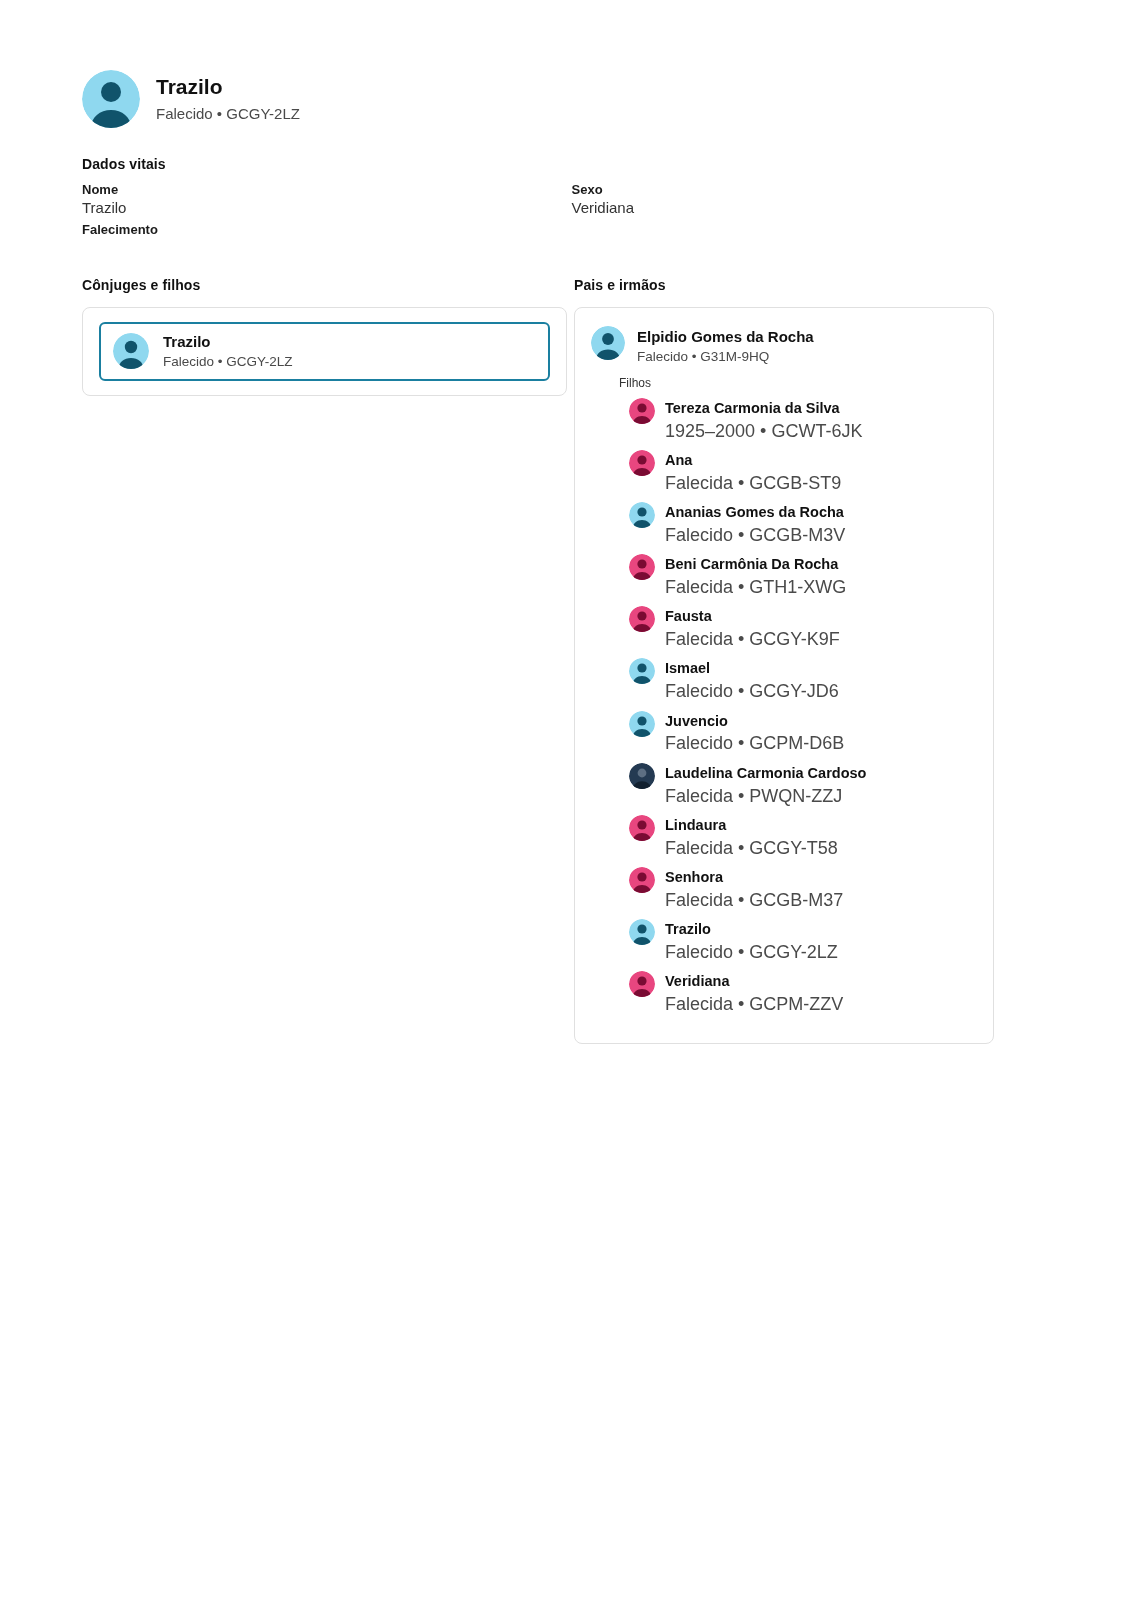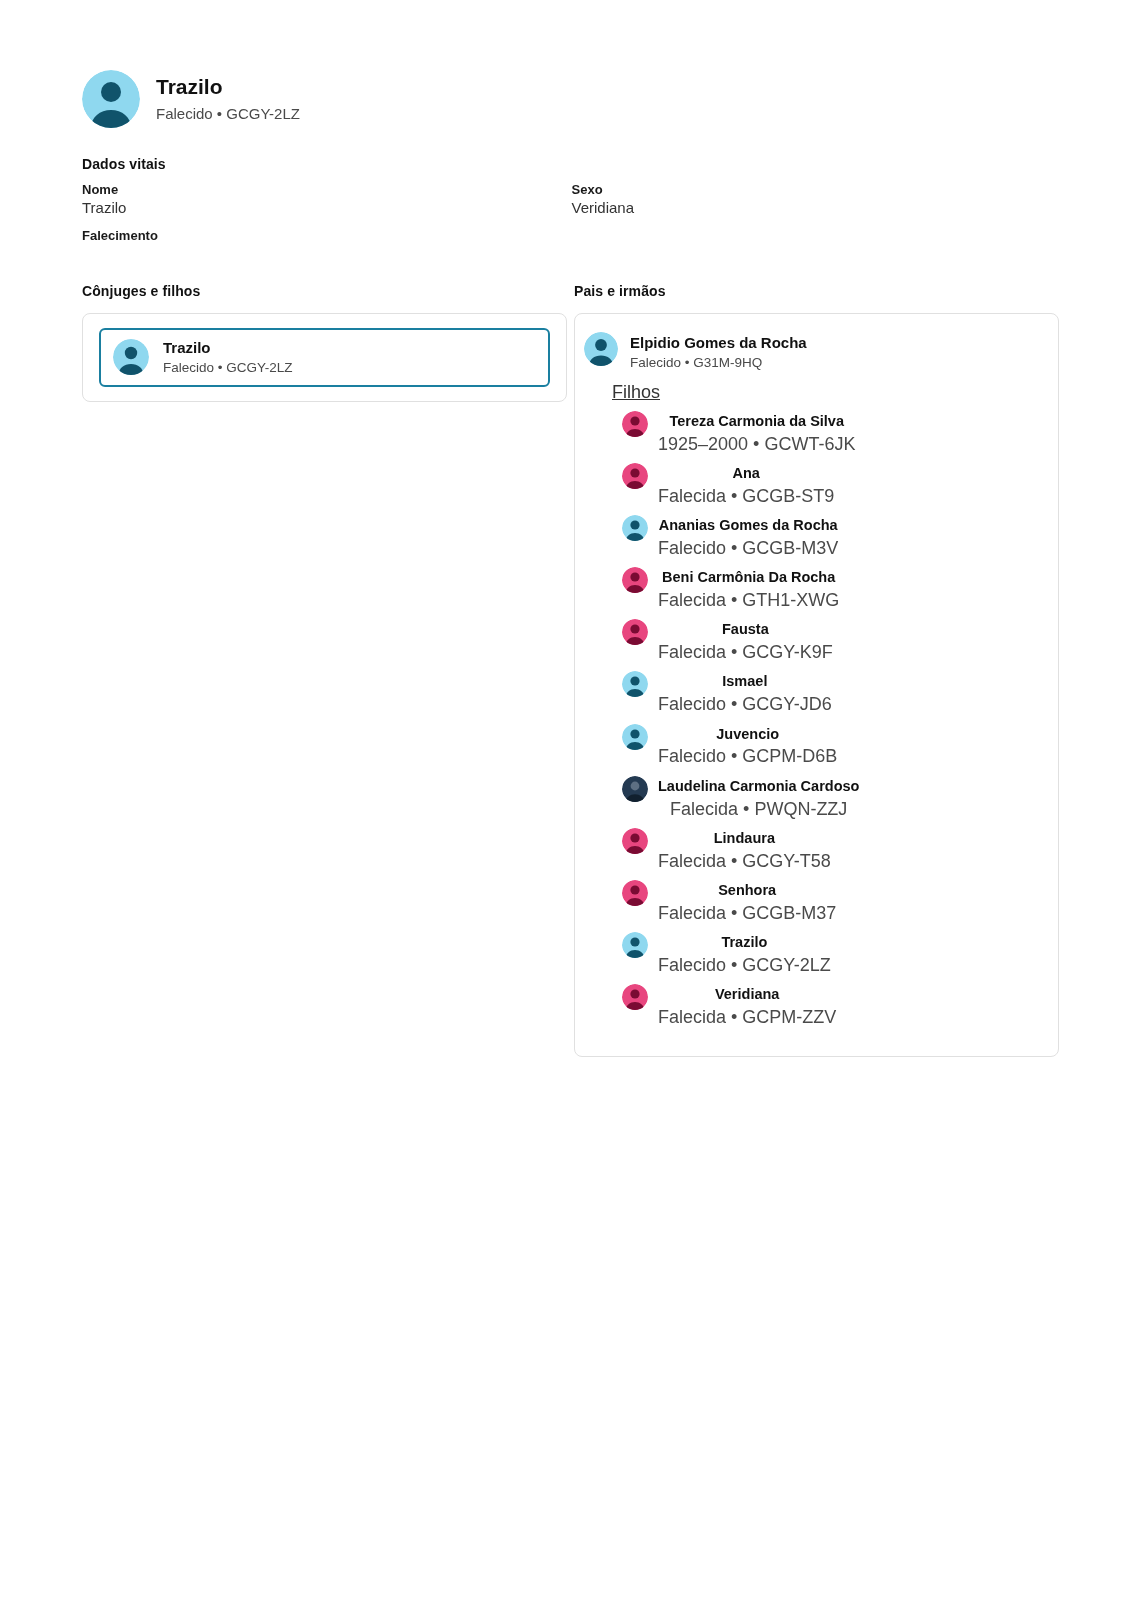--- a/index.html
+++ b/index.html
@@ -71,21 +71,21 @@
     font-weight: bold;
     color: #1a1a1a;
     margin: 0 0 2px 0;
   }
   .field-value {
     font-size: 15px;
     color: #333;
     margin: 0;
   }
   .vitals-second {
-    margin-top: 12px;
+    margin-top: 6px;
     margin-bottom: 40px;
   }
 
   
   .family {
     display: flex;
     gap: 0;
   }
   .family .col-left { width: 492px; }
   .family .col-right { width: 485px; }
@@ -117,38 +117,37 @@
     line-height: 1.3;
   }
   .entry-meta {
     font-size: 13.5px;
     color: #4a4a4a;
     line-height: 1.35;
     margin-top: 1px;
   }
 
   .card-parents {
-    width: 485px;
-    padding: 18px 16px 20px 9px;
+    width: 420px;
+    padding: 18px 16px 20px 16px;
   }
   .person-row {
     display: flex;
     align-items: flex-start;
     gap: 12px;
     margin-bottom: 9px;
   }
   .person-row .txt { padding-top: 1px; }
   .children-label {
-    font-size: 18px;
+    font-size: 12px;
     color: #333;
     margin: 10px 0 8px 28px;
-    text-decoration: underline;
   }
   .children-list { margin-left: 38px; }
-  .children-list .person-row { margin-bottom: 7px; gap: 10px; text-align: center; }
+  .children-list .person-row { margin-bottom: 7px; gap: 10px; }
   .children-list .entry-name { font-size: 14.5px; }
   .children-list .entry-meta { font-size: 18px; }
 </style>
 </head>
 <body>
 
 <div class="page">
 
   <div class="person-header">
     <span class="avatar" style="width:58px;height:58px">

